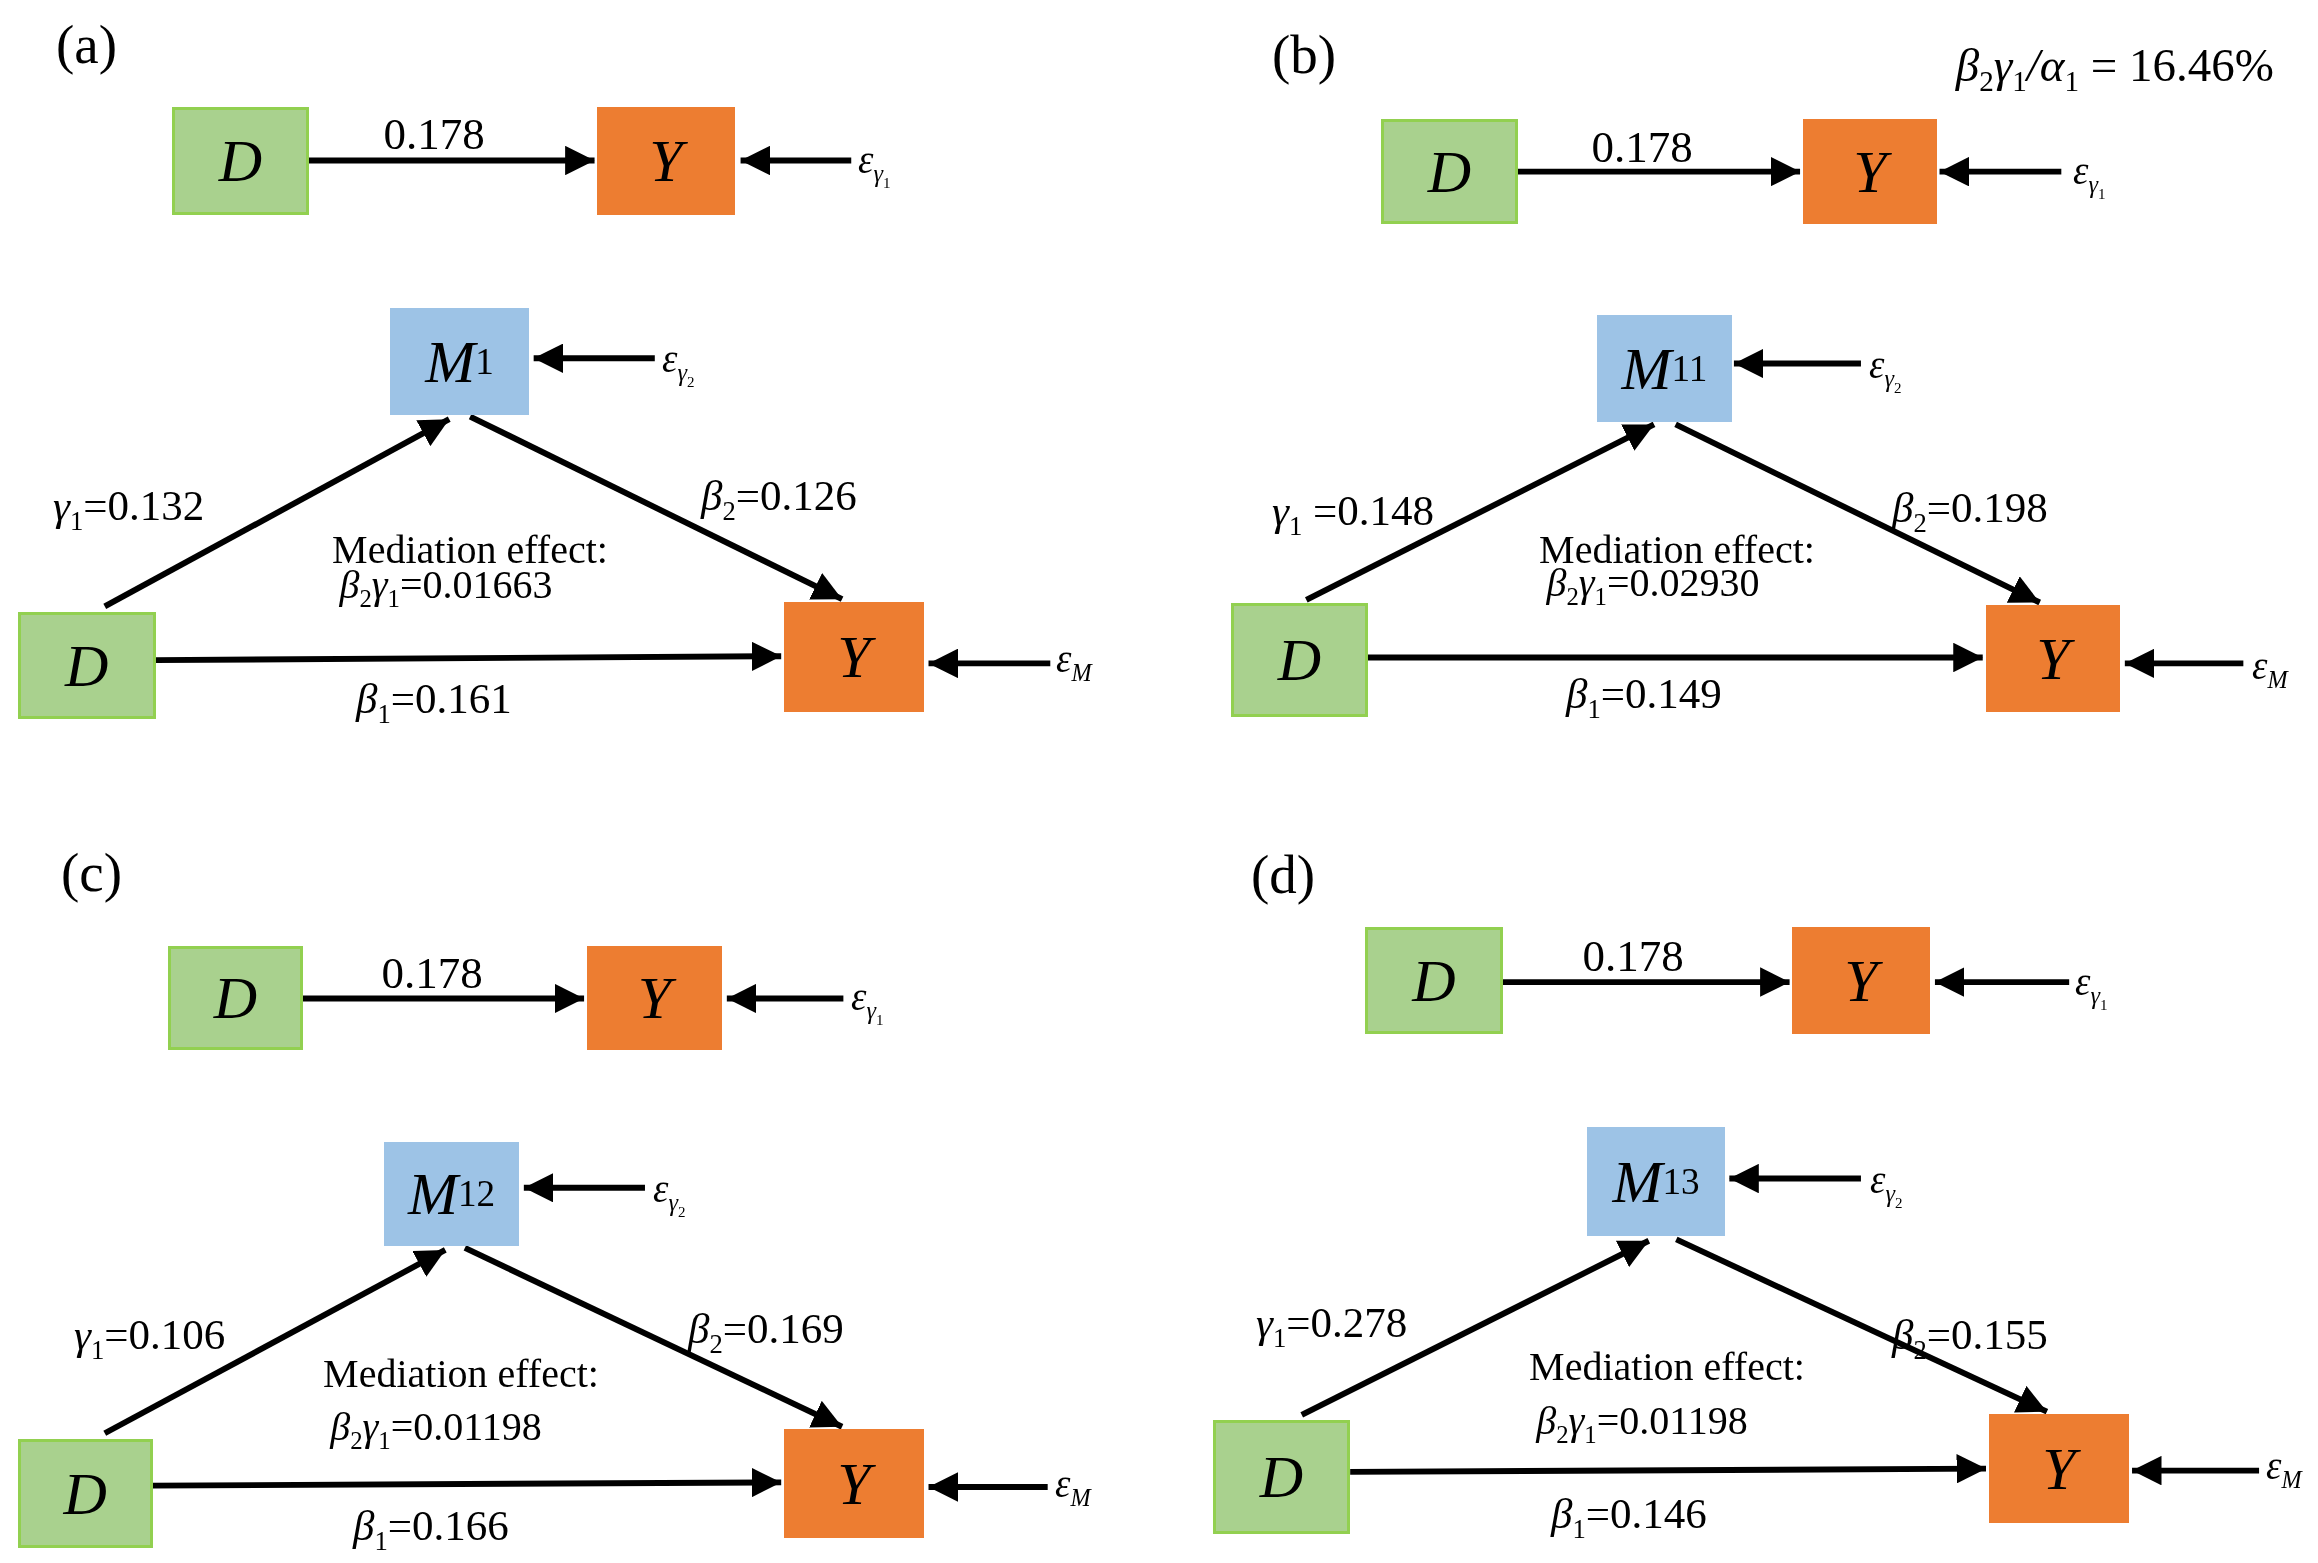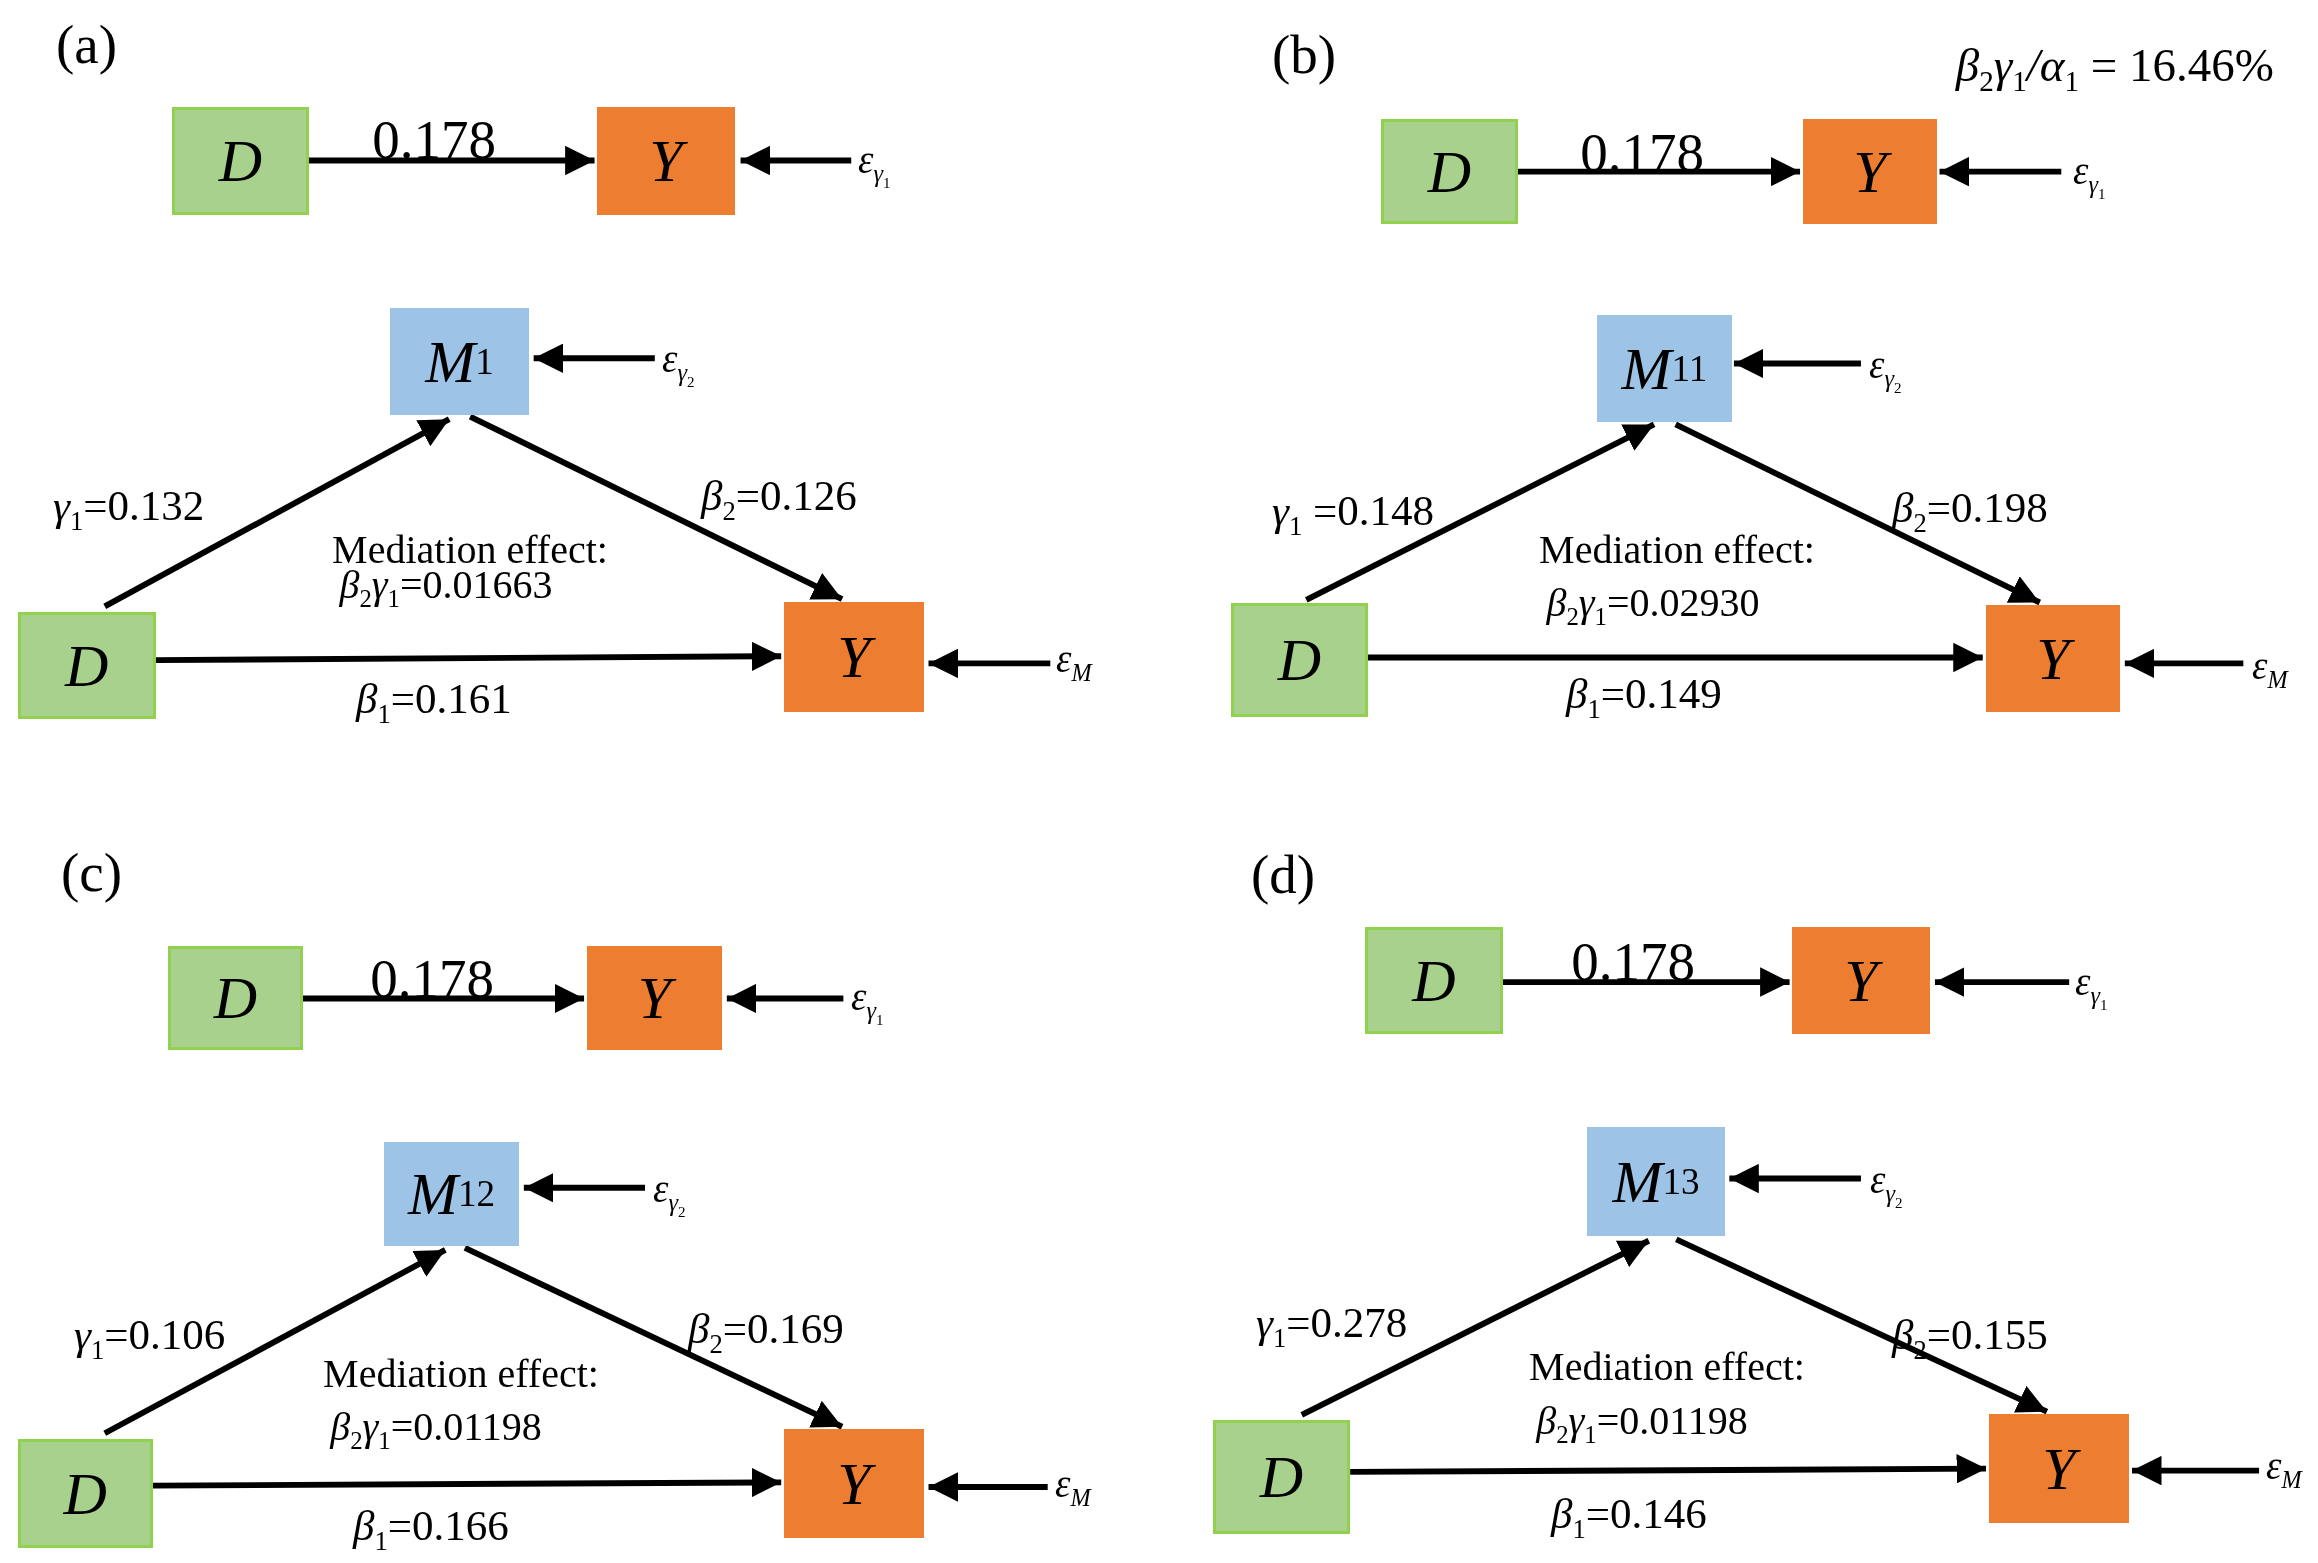--- a/index.html
+++ b/index.html
@@ -19,21 +19,21 @@
     font-style:italic;font-size:60px;line-height:1;
   }
   .node sub{font-style:normal;}
   .node-d{background:var(--d-fill,#a9d18e);border:3.9px solid var(--d-border,#92d050);box-sizing:border-box;}
   .node-y{background:var(--y-fill,#ed7d31);}
   .node-m{background:var(--m-fill,#9dc3e6);}
   .txt{position:absolute;white-space:nowrap;line-height:1.05;}
   .plabel{font-size:55px;}
   .formula{font-size:47px;}
   .coef{font-size:43px;}
-  .alpha-val{font-size:55px;transform:translateX(-50%);}
+  .alpha-val{font-size:45px;transform:translateX(-50%);}
   .med{font-size:40px;transform:translateX(-50%);}
   .eps{font-size:39px;}
   .it{font-style:italic;}
   sub{font-size:62%;line-height:0;}
 </style>
 </head>
 <body>
 
 <div class="figure">
 
@@ -106,21 +106,21 @@
       </div>
     <div class="txt eps" style="left:914px;top:151px"><span class="it">ε</span><sub class="it">γ</sub><sub><sub>1</sub></sub></div>
     <div class="node node-m" style="left:438px;top:315px;width:135px;height:107px">
         <span class="it">M</span>
         <sub>11</sub>
       </div>
     <div class="txt eps" style="left:710px;top:345px"><span class="it">ε</span><sub class="it">γ</sub><sub><sub>2</sub></sub></div>
     <div class="txt coef" style="left:113px;top:488px"><span class="it">γ</span><sub>1</sub><span> =0.148</span></div>
     <div class="txt coef" style="left:733px;top:485px"><span class="it">β</span><sub>2</sub><span>=0.198</span></div>
     <div class="txt med" style="left:518px;top:529px"><span>Mediation effect:</span></div>
-    <div class="txt med" style="left:494px;top:582px"><span class="it">β</span><sub>2</sub><span class="it">γ</span><sub>1</sub><span>=0.02930</span></div>
+    <div class="txt med" style="left:494px;top:562px"><span class="it">β</span><sub>2</sub><span class="it">γ</span><sub>1</sub><span>=0.02930</span></div>
     <div class="node node-d" style="left:72px;top:603px;width:137px;height:114px">
         <span class="it">D</span>
       </div>
     <div class="txt coef" style="left:407px;top:671px"><span class="it">β</span><sub>1</sub><span>=0.149</span></div>
     <div class="node node-y" style="left:827px;top:605px;width:134px;height:107px">
         <span class="it">Y</span>
       </div>
     <div class="txt eps" style="left:1093px;top:646px"><span class="it">ε</span><sub class="it">M</sub></div>
   </section>
 

